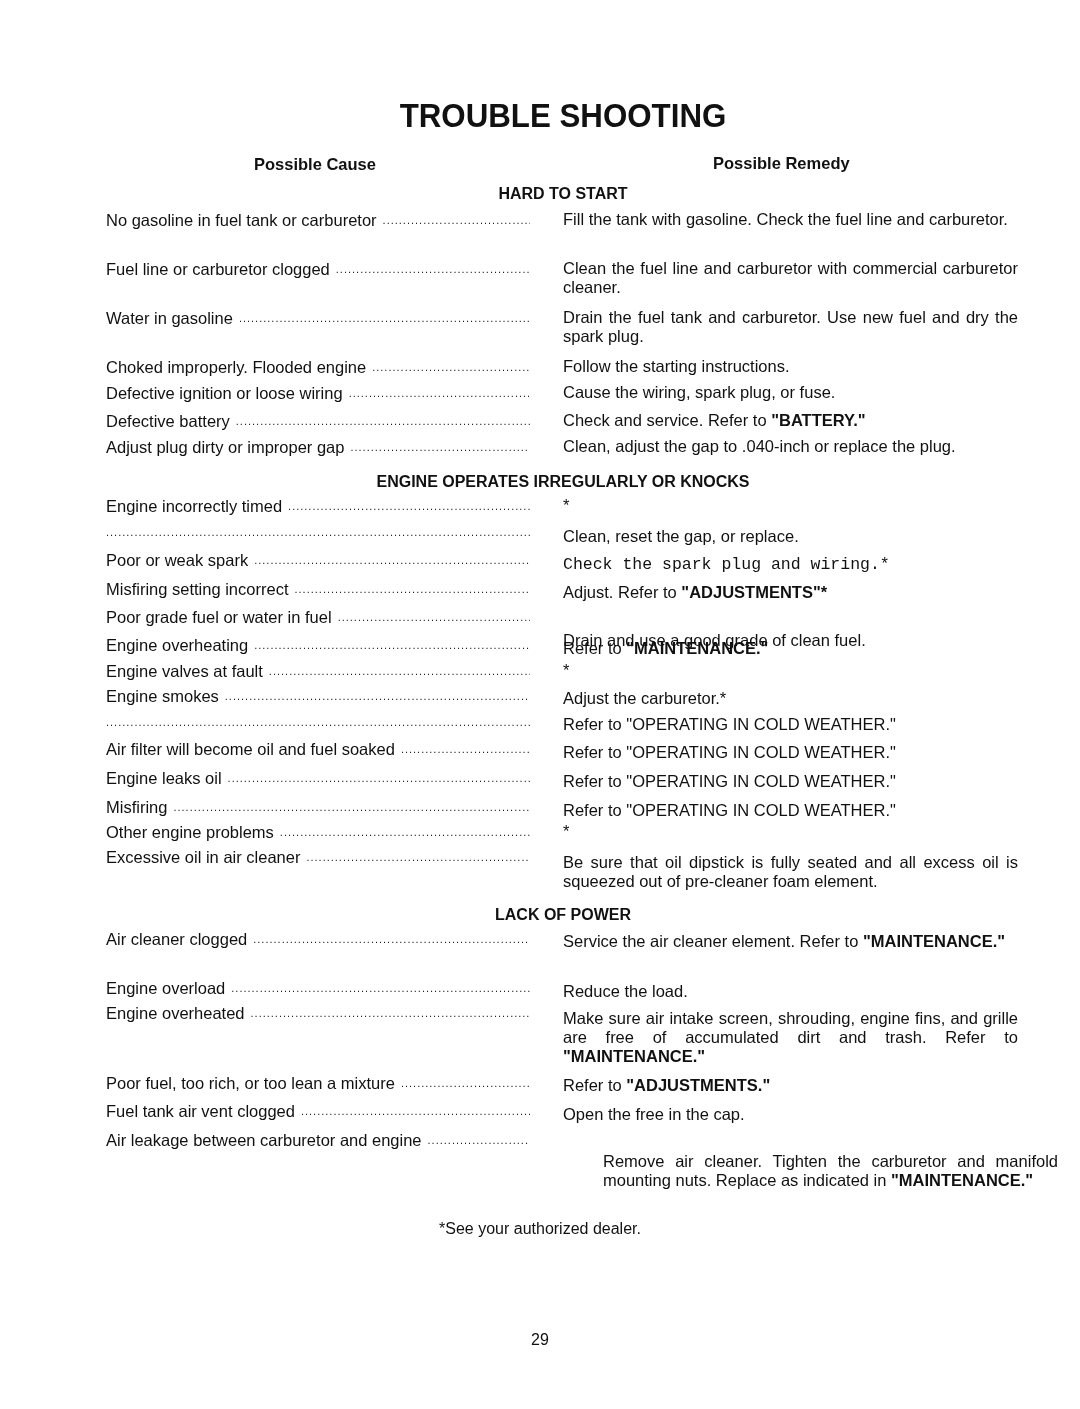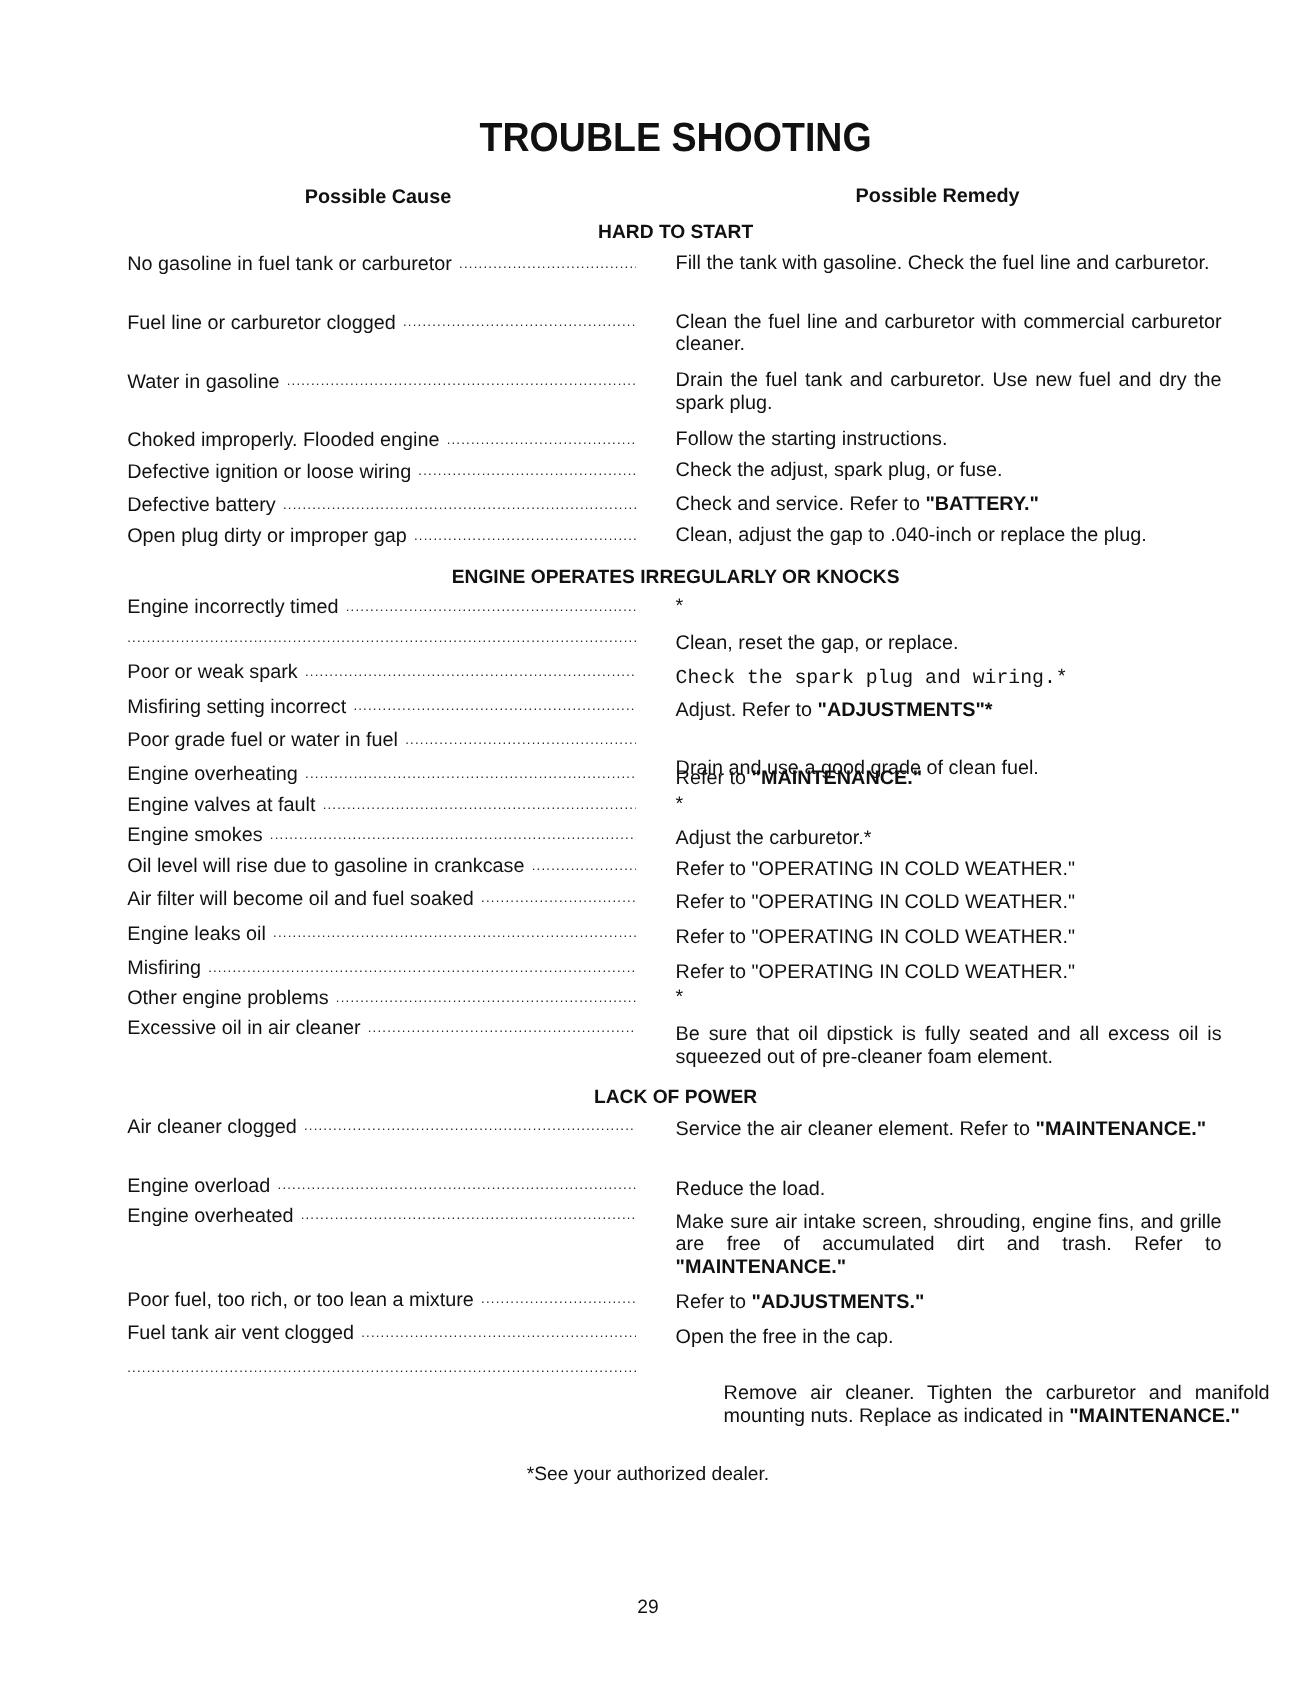--- a/index.html
+++ b/index.html
@@ -136,32 +136,32 @@
       <span class="cause-text">Choked improperly.  Flooded engine</span>
       <span class="dots">..............................................................................................................................</span>
     </div>
   <div class="remedy">Follow the starting instructions.</div>
 </div>
 <div class="row" style="top:383px;">
   <div class="cause">
       <span class="cause-text">Defective ignition or loose wiring</span>
       <span class="dots">..............................................................................................................................</span>
     </div>
-  <div class="remedy">Check the adjust, spark plug, or fuse.</div>
+  <div class="remedy">Cause the wiring, spark plug, or fuse.</div>
 </div>
 <div class="row" style="top:411px;">
   <div class="cause">
       <span class="cause-text">Defective battery</span>
       <span class="dots">..............................................................................................................................</span>
     </div>
   <div class="remedy"><span>Check and service.  Refer to </span><b>"BATTERY."</b></div>
 </div>
 <div class="row" style="top:437px;">
   <div class="cause">
-      <span class="cause-text">Open plug dirty or improper gap</span>
+      <span class="cause-text">Adjust plug dirty or improper gap</span>
       <span class="dots">..............................................................................................................................</span>
     </div>
   <div class="remedy" style="width:470px;">Clean, adjust the gap to .040-inch or replace the plug.</div>
 </div>
 
 <div class="section-title" style="top:473px;">ENGINE OPERATES IRREGULARLY OR KNOCKS</div>
 
 <div class="row" style="top:496px;">
   <div class="cause">
       <span class="cause-text">Engine incorrectly timed</span>
@@ -212,21 +212,20 @@
 </div>
 <div class="row" style="top:686px;">
   <div class="cause">
       <span class="cause-text">Engine smokes</span>
       <span class="dots">..............................................................................................................................</span>
     </div>
   <div class="remedy" style="top:3px;">Adjust the carburetor.*</div>
 </div>
 <div class="row" style="top:712px;">
   <div class="cause">
-      <span class="cause-text">Oil level will rise due to gasoline in crankcase</span>
       <span class="dots">..............................................................................................................................</span>
     </div>
   <div class="remedy" style="top:3px;">Refer to "OPERATING IN COLD WEATHER."</div>
 </div>
 <div class="row" style="top:739px;">
   <div class="cause">
       <span class="cause-text">Air filter will become oil and fuel soaked</span>
       <span class="dots">..............................................................................................................................</span>
     </div>
   <div class="remedy" style="top:4px;">Refer to "OPERATING IN COLD WEATHER."</div>
@@ -292,19 +291,20 @@
 </div>
 <div class="row" style="top:1101px;">
   <div class="cause">
       <span class="cause-text">Fuel tank air vent clogged</span>
       <span class="dots">..............................................................................................................................</span>
     </div>
   <div class="remedy" style="top:4px;">Open the free in the cap.</div>
 </div>
 <div class="row" style="top:1130px;">
   <div class="cause">
+      <span class="cause-text">Air leakage between carburetor and engine</span>
       <span class="dots">..............................................................................................................................</span>
     </div>
   <div class="remedy" style="top:22px;margin-left:40px;"><span>Remove air cleaner.  Tighten the carburetor and manifold mounting nuts.  Replace as indicated in </span><b>"MAINTENANCE."</b></div>
 </div>
 
 <div class="footnote">*See your authorized dealer.</div>
 <div class="page-number">29</div>
 
 </body></html>

